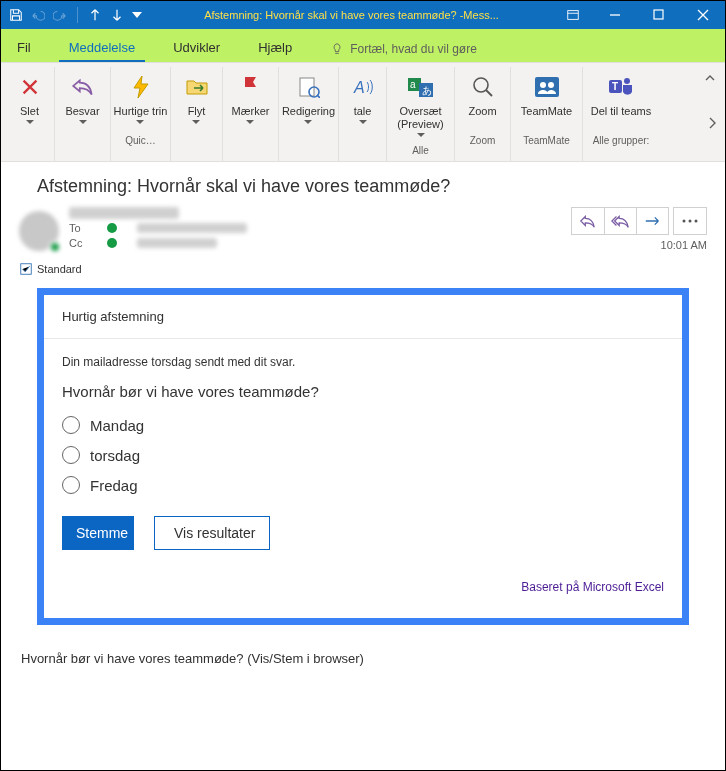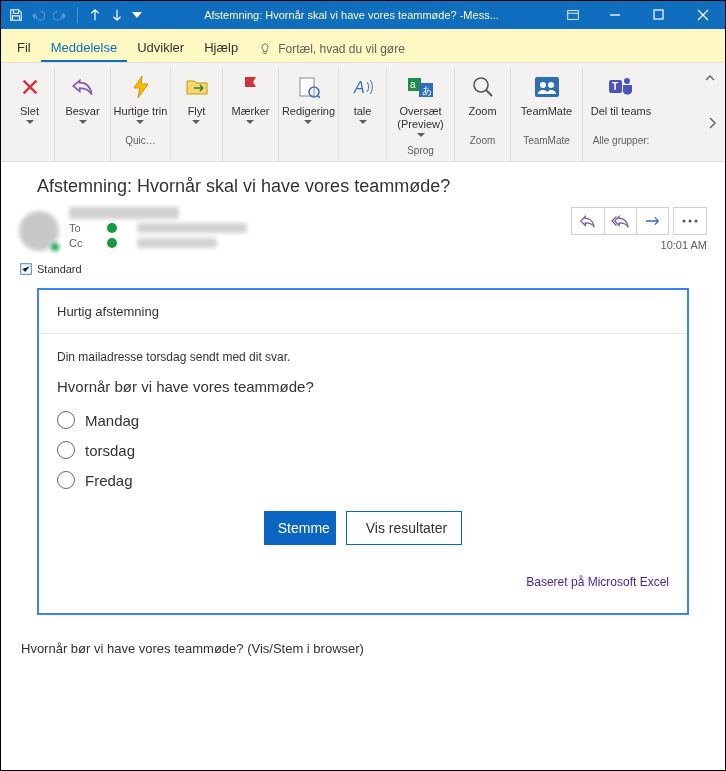--- a/index.html
+++ b/index.html
@@ -1,28 +1,28 @@
 <!DOCTYPE html>
 <html><head>
 <meta charset="utf-8">
 <style>
   * { box-sizing: border-box; }
   html, body { margin:0; padding:0; font-family: "Segoe UI", Arial, sans-serif; font-size:12px; color:#333; background:#fff; }
   .window { width:726px; height:771px; border:1px solid #000; display:flex; flex-direction:column; overflow:hidden; }
   
-  .titlebar { height:28px; background:#106ebe; color:#fef9c3; display:flex; align-items:center; }
+  .titlebar { height:28px; background:#106ebe; color:#fde047; display:flex; align-items:center; }
   .titlebar .qat { display:flex; align-items:center; gap:8px; padding:0 8px; }
   .titlebar .qat .sep { width:1px; height:16px; background:rgba(255,255,255,0.25); margin:0 2px; }
   .titlebar .qat svg { display:block; }
   .titlebar .title { flex:1; text-align:center; font-size:11px; white-space:nowrap; overflow:hidden; text-overflow:ellipsis; padding:0 4px; }
   .titlebar .winbtns { display:flex; }
   .titlebar .winbtns div { width:44px; height:28px; display:flex; align-items:center; justify-content:center; }
   .dim { opacity:0.35; }
   
-  .tabsrow { height:34px; background:#fef9c3; display:flex; align-items:flex-end; padding:0 6px; border-bottom:1px solid #e1dfdd; gap:0; }
+  .tabsrow { height:34px; background:#bef264; display:flex; align-items:flex-end; padding:0 6px; border-bottom:1px solid #e1dfdd; gap:18px; }
   .tab { padding:6px 10px 7px; font-size:13px; color:#323130; cursor:default; }
   .tab.active { color:#106ebe; border-bottom:2px solid #106ebe; padding-bottom:5px; }
   .tellme { display:flex; align-items:center; gap:6px; color:#605e5c; font-size:12px; margin-left:10px; flex:1; padding-bottom:6px; }
   
   .ribbon { background:#f3f2f1; border-bottom:1px solid #e1dfdd; display:flex; align-items:stretch; padding:4px 4px 0; position:relative; }
   .group { display:flex; flex-direction:column; align-items:center; border-right:1px solid #e1dfdd; padding:2px 2px 2px; }
   .group:last-child { border-right:none; }
   .group .btns { display:flex; align-items:flex-start; }
   .rbtn { width:60px; padding:2px 0; display:flex; flex-direction:column; align-items:center; text-align:center; font-size:11px; line-height:13px; color:#323130; cursor:default; }
   .rbtn.narrow { width:48px; }
@@ -44,28 +44,28 @@
   .rowline { display:flex; align-items:center; gap:20px; margin:3px 0; }
   .rowline .lbl { font-size:11px; color:#605e5c; width:18px; }
   .pres-sm { width:10px; height:10px; border-radius:50%; background:#169b45; }
   .actionbtns { display:flex; gap:4px; align-items:flex-start; }
   .actbox { border:1px solid #d0d0d0; height:28px; display:flex; align-items:center; }
   .actcell { width:32px; height:28px; display:flex; align-items:center; justify-content:center; }
   .actcell + .actcell { border-left:1px solid #d0d0d0; }
   .time { text-align:right; font-size:11px; color:#605e5c; margin-top:4px; }
   .sens { display:flex; align-items:center; gap:4px; font-size:11px; color:#323130; margin:10px 0 12px; }
   
-  .card { border:2px solid #3b82f6; margin:10px 18px 0; }
+  .card { border:7px solid #3b82f6; margin:10px 18px 0; }
   .cardhdr { padding:14px 18px; font-size:13px; border-bottom:1px solid #e7e7e7; color:#323130; }
   .cardbody { padding:16px 18px 24px; }
   .note { font-size:12px; color:#333; margin-bottom:14px; }
   .question { font-size:15px; margin-bottom:10px; }
   .opt { display:flex; align-items:center; gap:10px; padding:6px 0; font-size:15px; }
   .radio { width:18px; height:18px; border:1px solid #666; border-radius:50%; }
-  .btnsrow { display:flex; gap:10px; margin-top:16px;justify-content:center; }
+  .btnsrow { display:flex; gap:20px; margin-top:16px; }
   .pbtn { height:34px; padding:0 14px; display:flex; align-items:center; font-size:14px; overflow:hidden; }
   .pbtn.primary { background:#0b66c3; color:#fff; width:72px; white-space:nowrap; }
   .pbtn.secondary { border:1px solid #0b66c3; color:#323130;padding-left:19px; }
   .brand { text-align:right; font-size:12px; color:#4c1d95; margin-top:30px; }
   .footlink { margin:26px 0 4px 2px; font-size:13px; color:#323130; }
 </style>
 </head>
 <body>
 
 <div class="window">
@@ -288,21 +288,21 @@
                 <rect x="12" y="8" width="14" height="14" fill="#2f6fb0"></rect>
                 <text x="15" y="19" font-size="10" fill="#fff">あ</text>
               </svg>
             </div>
           <div class="lbl">
               <span>Oversæt (Preview)</span>
               <span class="dd"></span>
             </div>
         </div>
       </div>
-      <div class="grlabel">Sprog</div>
+      <div class="grlabel">Alle</div>
     </div>
 
     <div class="group" style="width:56px">
       <div class="btns">
         <div class="rbtn narrow">
           <div class="ico">
               <svg width="24" height="24" viewBox="0 0 24 24">
                 <circle cx="10" cy="10" r="7" fill="none" stroke="#555" stroke-width="1.6"></circle>
                 <path stroke="#555" stroke-width="1.8" d="M15 15l6 6"></path>
               </svg>

